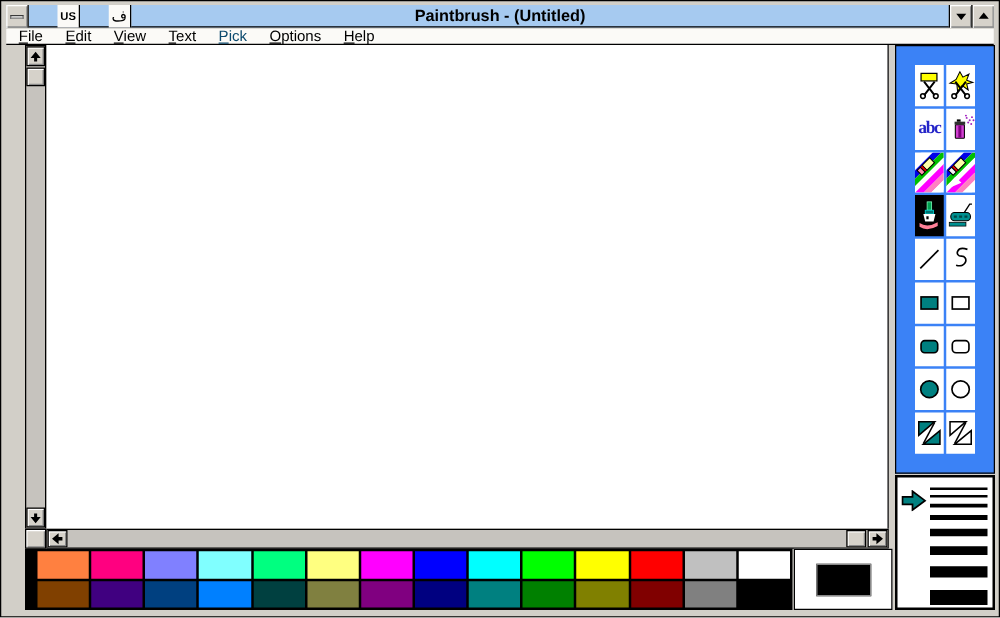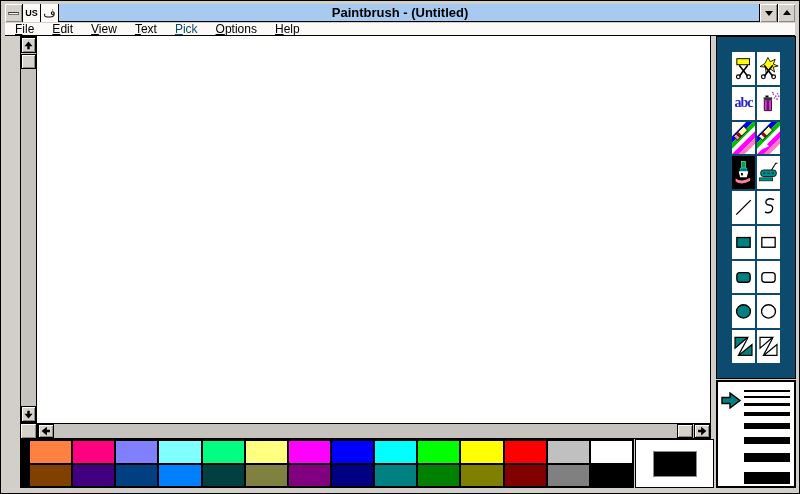--- a/index.html
+++ b/index.html
@@ -7,40 +7,40 @@
   body { position:relative; font-family:"Liberation Sans", sans-serif; background:#D2CFC8; }
   .abs { position:absolute; }
 
   .frame { inset:0; border:1px solid #000; background:#D2CFC8; }
 
   
   .titlebar { left:5px; top:4px; width:790px; height:18px; background:#A6CAF0; border-bottom:1px solid #000; display:flex; }
   .tb-box { height:18px; display:flex; align-items:center; justify-content:center; border-right:1px solid #000; }
   .ctrlbox { width:18px; background:#D6D2CA; box-shadow:inset 1px 1px 0 #fff, inset -1px -1px 0 #8a8a8a; }
   .ctrl-dash { width:11px; height:3px; background:#fff; border:1px solid #6f6f6f; border-top-color:#3a3a3a; }
-  .kb-box { width:18px; background:#FBFAF7; font-weight:bold; font-size:9px; color:#000; }
+  .kb-box { width:18px; background:#FBFAF7; font-weight:bold; font-size:9px; color:#000;margin-left:23px; }
   .kb-box.ar { font-size:12px; font-weight:normal; }
   .title-text { position:absolute; left:0; right:0; top:0; height:18px; text-align:center; line-height:18px; font-size:13px; font-weight:bold; color:#000; pointer-events:none; }
   .tb-btn { position:absolute; top:0; width:18px; height:18px; background:#D6D2CA; border-left:1px solid #000; box-shadow:inset 1px 1px 0 #fff, inset -1px -1px 0 #8a8a8a; display:flex; align-items:center; justify-content:center; }
 
   
   .menubar { left:5px; top:23px; width:790px; height:13px; background:#FBFAF7; border-bottom:1px solid #000; display:flex; align-items:center; font-size:12px; padding-left:1px; }
   .menu-item { padding:0 9px; color:#000; height:13px; line-height:13px; }
   .menu-item.disabled { color:#0c4a6e; }
 
   
   .canvas { left:37px; top:36px; width:674px; height:387px; background:#fff; border-right:1px solid #000; }
   .vscroll { left:20px; top:36px; width:17px; height:387px; background:#C6C3BE; border:1px solid #000; }
   .hscroll { left:37px; top:423px; width:674px; height:16px; background:#C6C3BE; border:1px solid #000; }
   .sb-btn { position:absolute; background:#D6D2CA; border:1px solid #000; box-shadow:inset 1px 1px 0 #fff, inset -1px -1px 0 #8a8a8a; display:flex; align-items:center; justify-content:center; }
   .sb-thumb { position:absolute; background:#D6D2CA; border:1px solid #000; box-shadow:inset 1px 1px 0 #fff, inset -1px -1px 0 #8a8a8a; }
   .corner { left:20px; top:423px; width:17px; height:16px; background:#D6D2CA; border:1px solid #000; box-shadow:inset 1px 1px 0 #fff, inset -1px -1px 0 #8a8a8a; }
 
   
-  .toolgrid { left:716px; top:36px; width:80px; height:343px; background:#0c4a6e; border:1px solid #000; display:grid; grid-template-columns:1fr 1fr; grid-auto-rows:1fr; gap:2px; padding:15px; }
+  .toolgrid { left:716px; top:36px; width:80px; height:343px; background:#3b82f6; border:1px solid #000; display:grid; grid-template-columns:1fr 1fr; grid-auto-rows:1fr; gap:2px; padding:15px; }
   .tool-cell { background:#fff; overflow:hidden; position:relative; }
   .tool-cell.selected { background:#000; }
   .tool-cell svg { display:block; width:100%; height:100%; }
   .text-label { position:absolute; inset:0; display:flex; align-items:center; justify-content:center; font-family:"Liberation Serif", serif; font-weight:bold; font-size:14px; color:#2424C8; letter-spacing:-1px; }
 
   
   .linebox { left:716px; top:380px; width:80px; height:108px; background:#fff; border:2px solid #000; }
   .lw-arrow { position:absolute; left:3px; top:10px; }
   .lw-bars { position:absolute; left:26px; top:8px; width:46px; }
   .lw-bar { background:#000; width:100%; }

